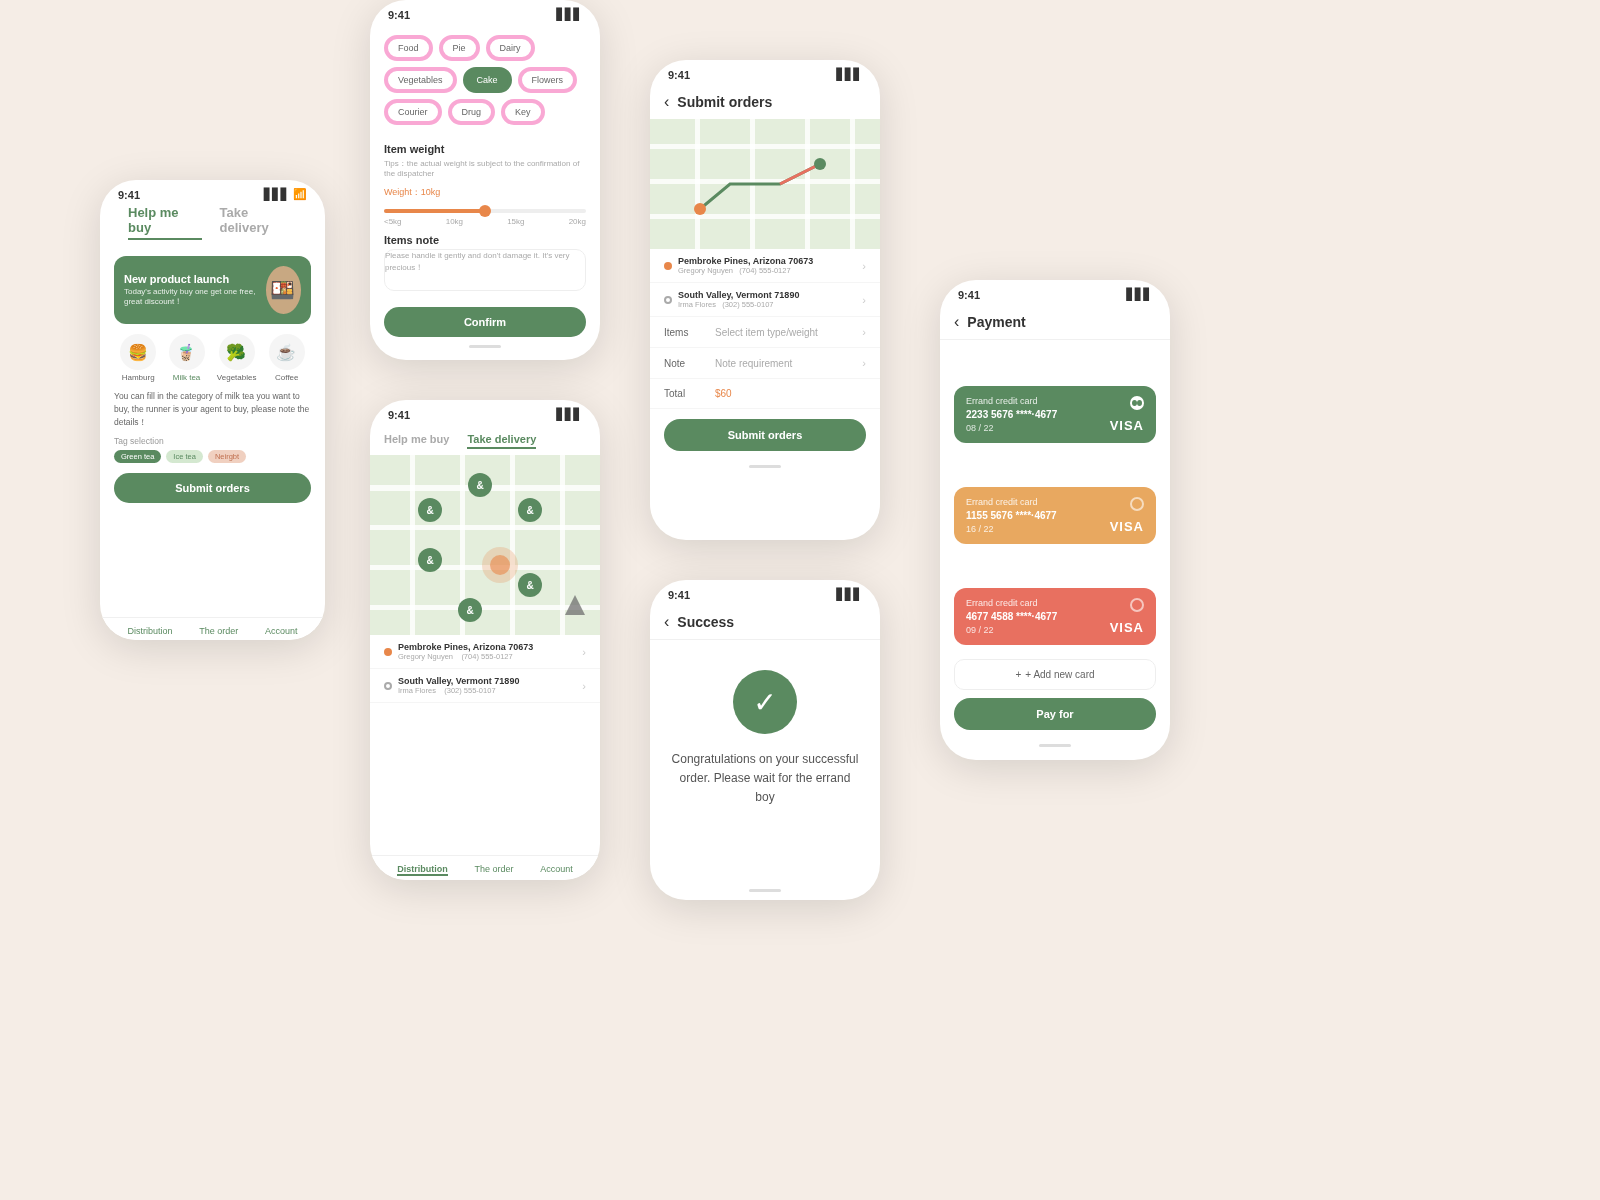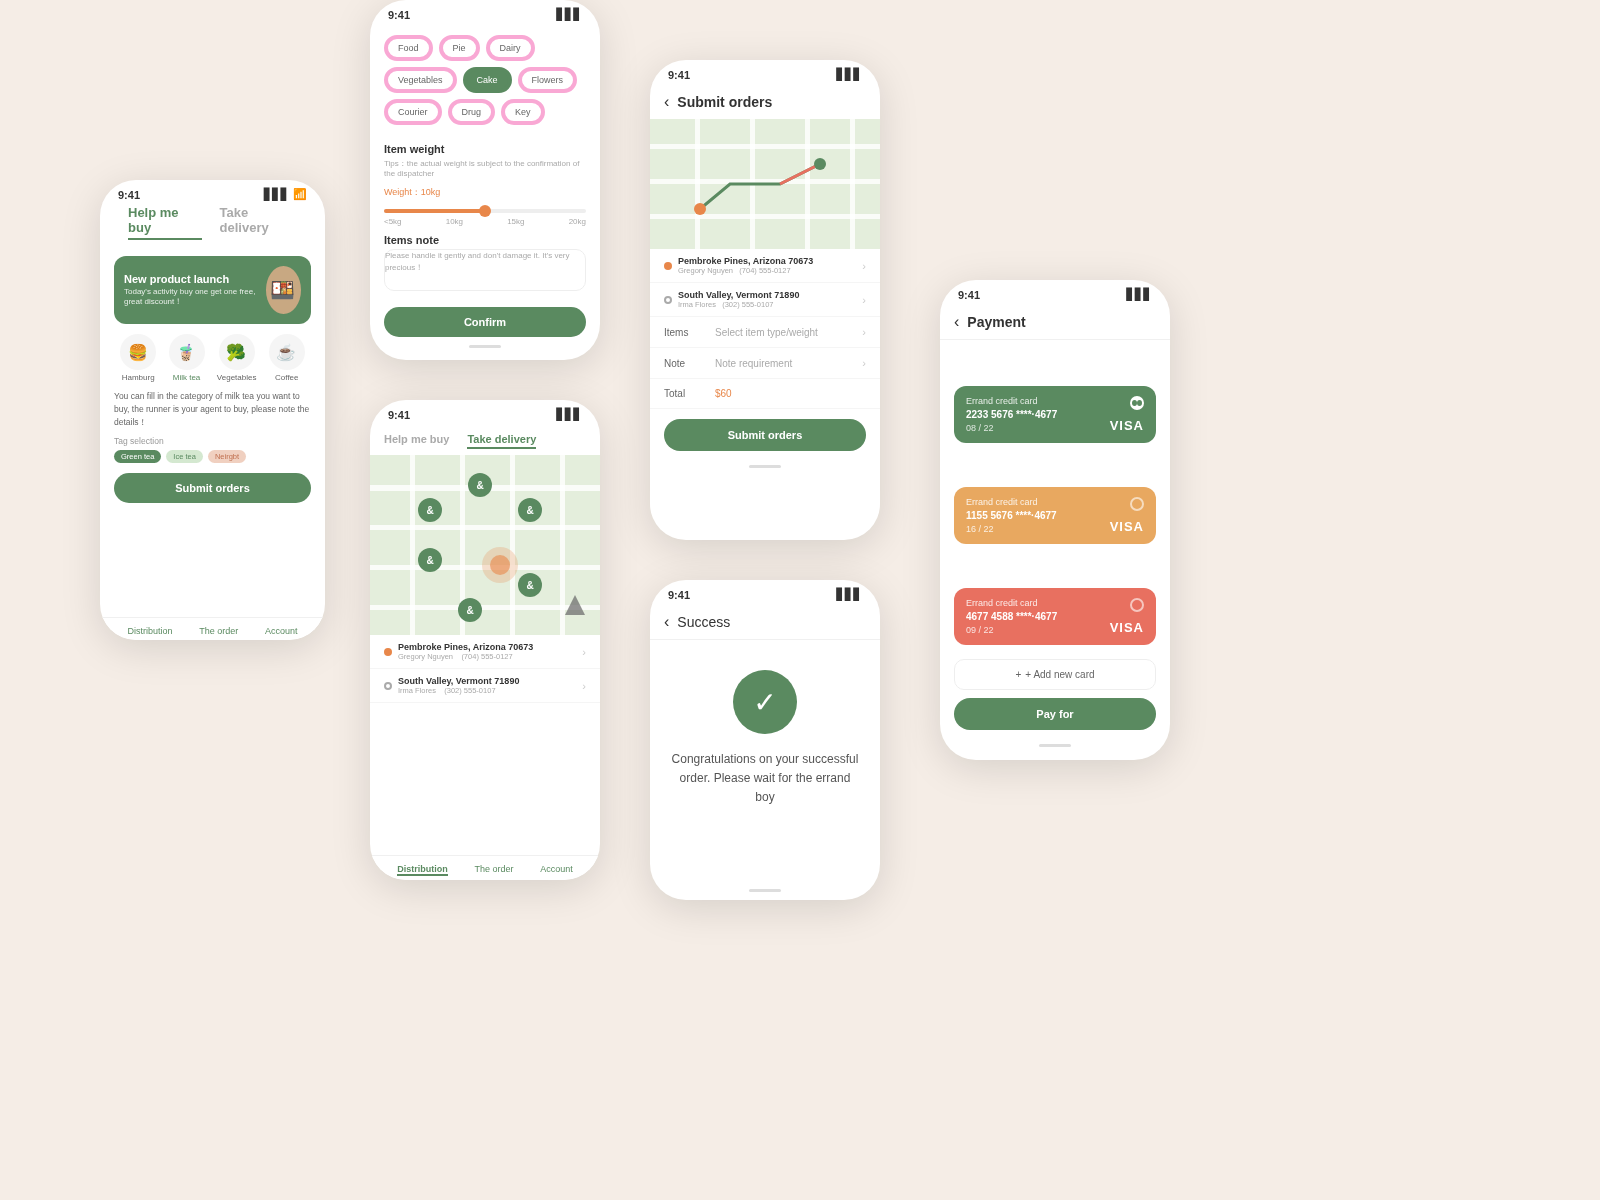--- a/index.html
+++ b/index.html
@@ -218,21 +218,21 @@
 
     
     #phone5 {
       width: 230px;
       height: 320px;
       left: 650px;
       top: 580px;
     }
     .p5-header { display: flex; align-items: center; padding: 8px 14px; gap: 8px; border-bottom: 1px solid #f0f0f0; }
     .p5-back { font-size: 16px; color: #333; }
-    .p5-title { font-size: 14px; font-weight: 400; color: #333; }
+    .p5-title { font-size: 14px; font-weight: 700; color: #333; }
     .p5-content { display: flex; flex-direction: column; align-items: center; padding: 30px 20px 20px; gap: 16px; }
     .p5-check-circle {
       width: 64px; height: 64px; border-radius: 50%;
       background: #5a8a60;
       display: flex; align-items: center; justify-content: center;
       color: #fff; font-size: 28px;
     }
     .p5-congrats { font-size: 12px; color: #555; text-align: center; line-height: 1.6; }
 
     

